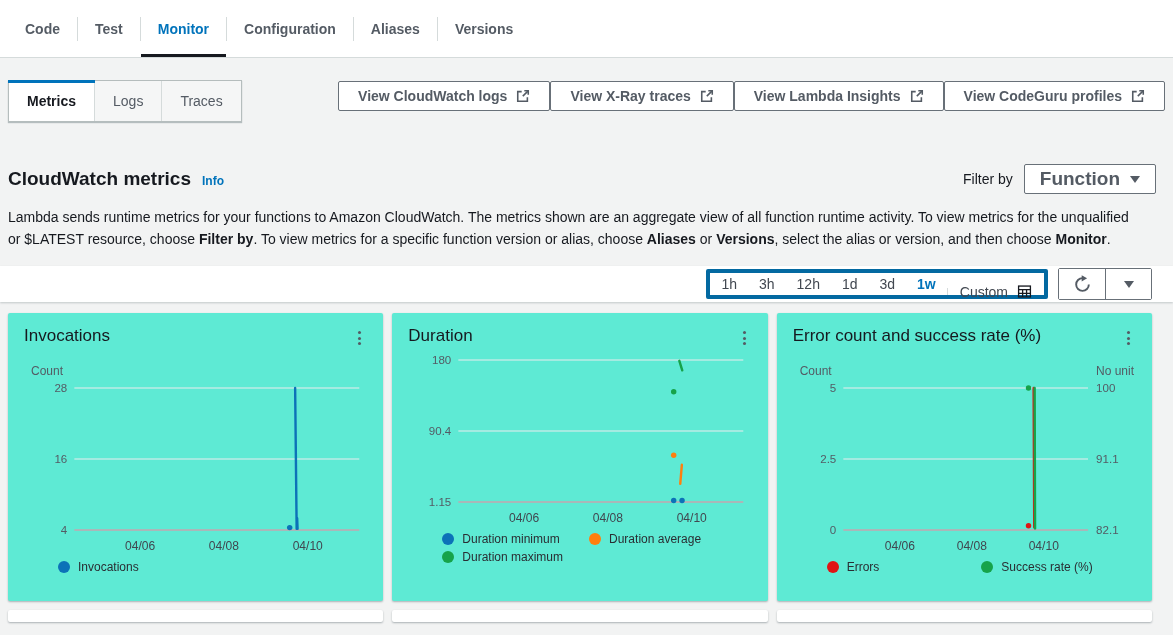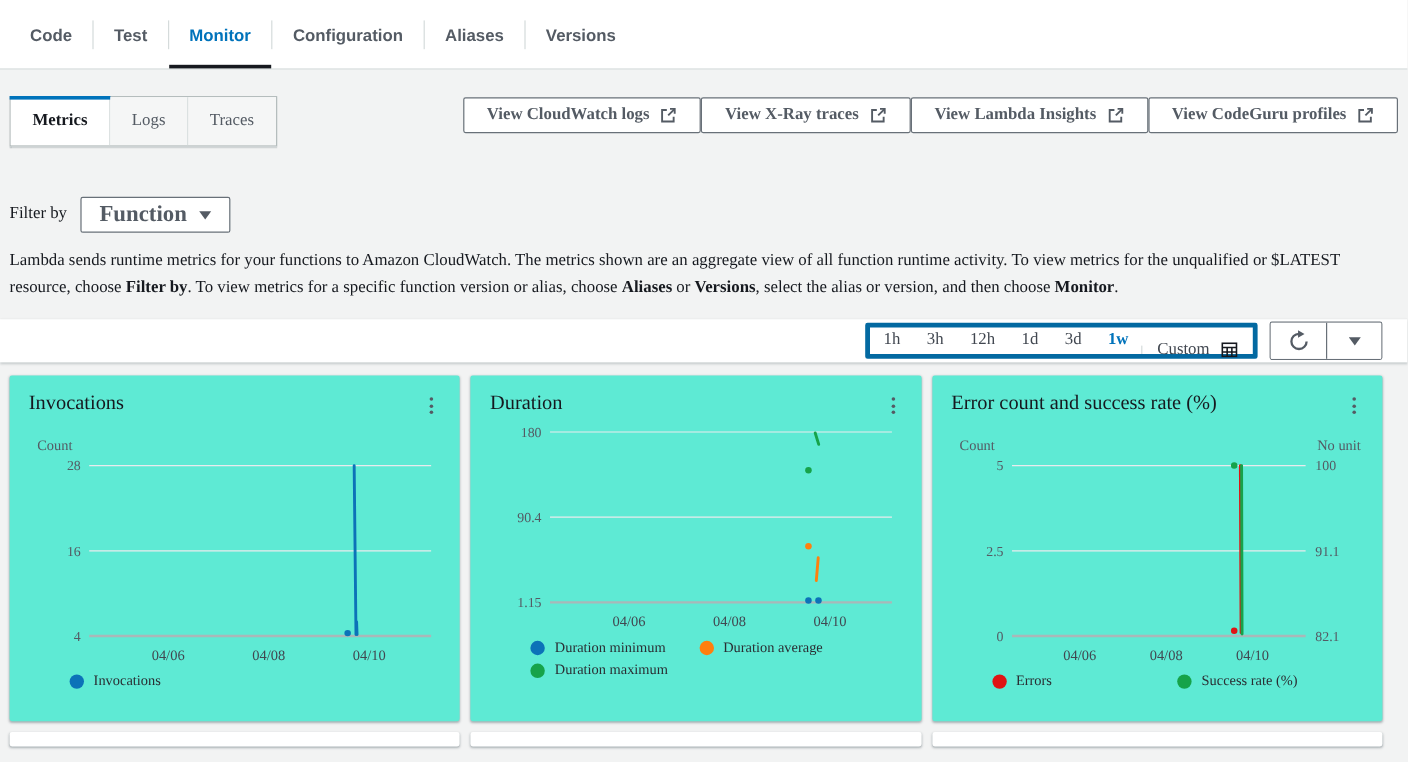--- a/index.html
+++ b/index.html
@@ -8,21 +8,21 @@
 
   
   .tabbar{background:#fff;border-bottom:1px solid #d5dbdb;height:58px;display:flex;align-items:stretch;padding-left:8px;}
   .tabs{display:flex;align-items:stretch;}
   .tab{position:relative;display:flex;align-items:center;padding:0 17px;font-size:14px;font-weight:700;
     color:#545b64;cursor:pointer;}
   .tab.active{color:#0073bb;}
   .tab.active::after{content:'';position:absolute;left:0;right:0;bottom:0;height:3px;background:#16191f;}
   .tab-sep{width:1px;background:#d5dbdb;align-self:center;height:24px;}
 
-  .content{padding:0;font-family:Liberation Serif, serif;}
+  .content{padding:0;}
 
   
   .subtab-row{margin:22px 8px 0 8px;display:flex;justify-content:space-between;align-items:flex-start;}
   .subtabs{display:inline-flex;background:#fff;border:1px solid #b5bdbd;box-shadow:0 1px 1px rgba(0,28,36,.25);}
   .seg{position:relative;height:40px;display:flex;align-items:center;padding:0 18px;font-size:14px;
     color:#545b64;background:#f5f6f6;border-right:1px solid #d5dbdb;cursor:pointer;}
   .seg:last-child{border-right:none;}
   .seg.active{background:#fff;color:#16191f;font-weight:700;}
   .seg.active::before{content:'';position:absolute;top:-1px;left:-1px;right:-1px;height:3px;background:#0073bb;}
   .actions{display:flex;margin-top:1px;}
@@ -131,20 +131,24 @@
           <svg viewBox="0 0 16 16" width="14" height="14" fill="none" stroke="currentColor" stroke-width="1.8">
             <path d="M13 9.5V14H2V3h4.5"></path>
             <path d="M9.5 2H14v4.5"></path>
             <path d="M13.6 2.4L7.8 8.2"></path>
           </svg>
         </button>
       </div>
   </div>
 
   <div class="heading-row">
+    <div class="heading-left">
+      <h1>CloudWatch metrics</h1>
+      <a class="info-link">Info</a>
+    </div>
     <div class="filter-wrap">
       <span>Filter by</span>
       <button class="dropdown-btn">
         <span>Function</span>
         <span class="caret"></span>
       </button>
     </div>
   </div>
 
   <p class="desc"><span>Lambda sends runtime metrics for your functions to Amazon CloudWatch. The metrics shown are an aggregate view of all function runtime activity. To view metrics for the unqualified or $LATEST resource, choose </span><b>Filter by</b><span>. To view metrics for a specific function version or alias, choose </span><b>Aliases</b><span> or </span><b>Versions</b><span>, select the alias or version, and then choose </span><b>Monitor</b><span>.</span></p>

